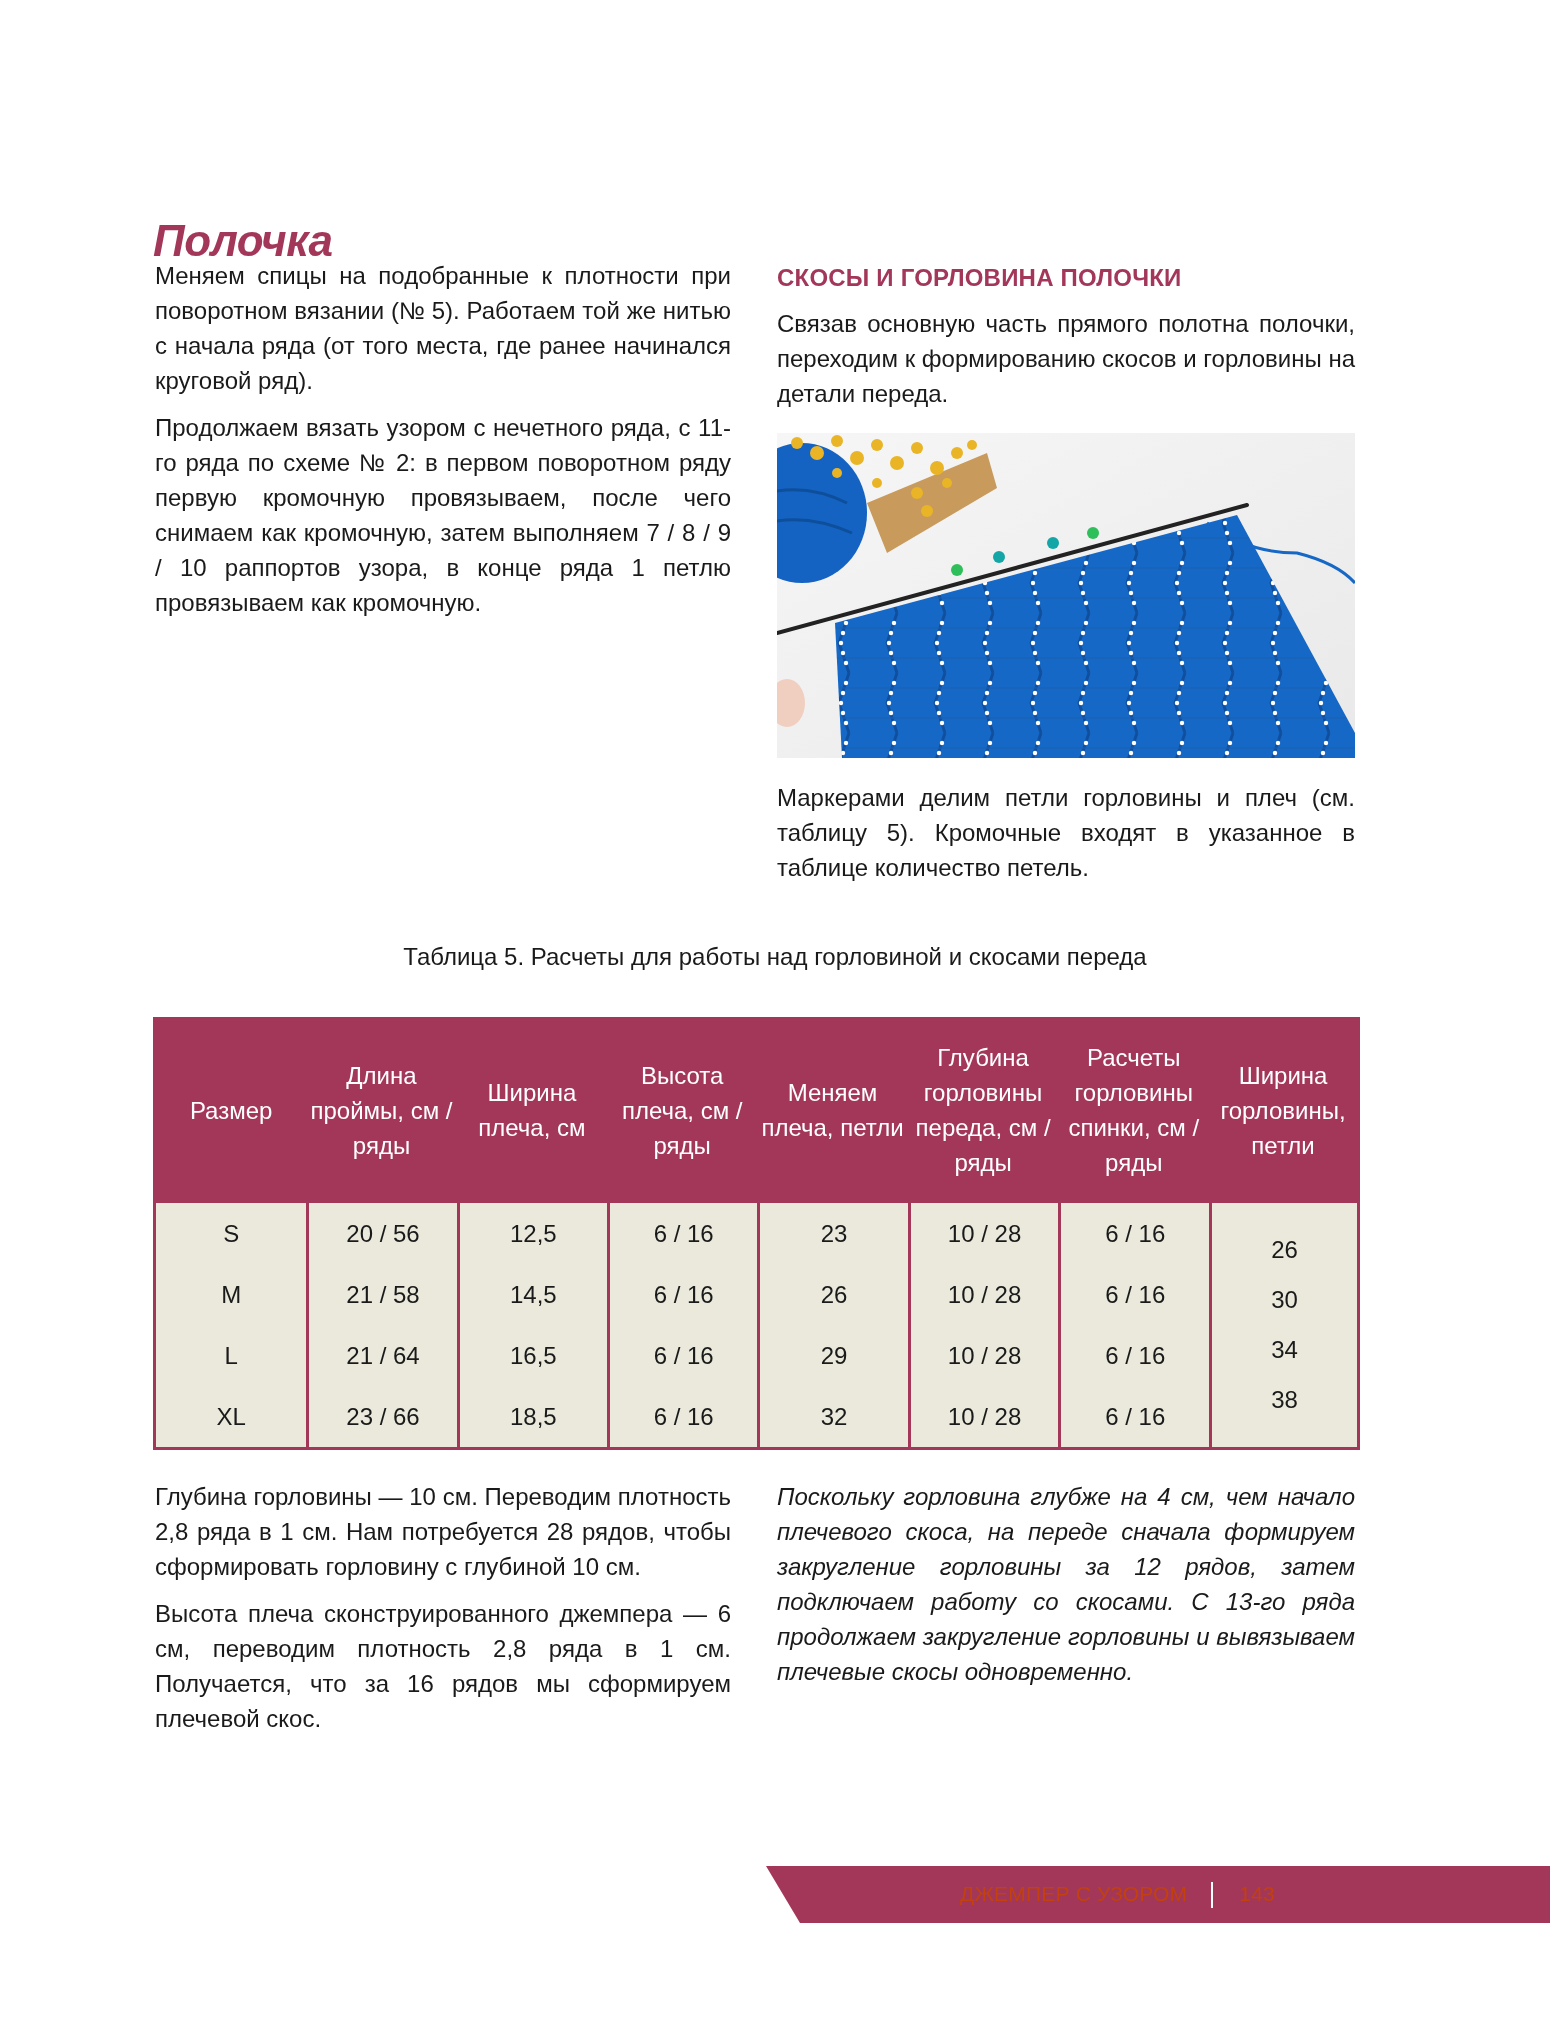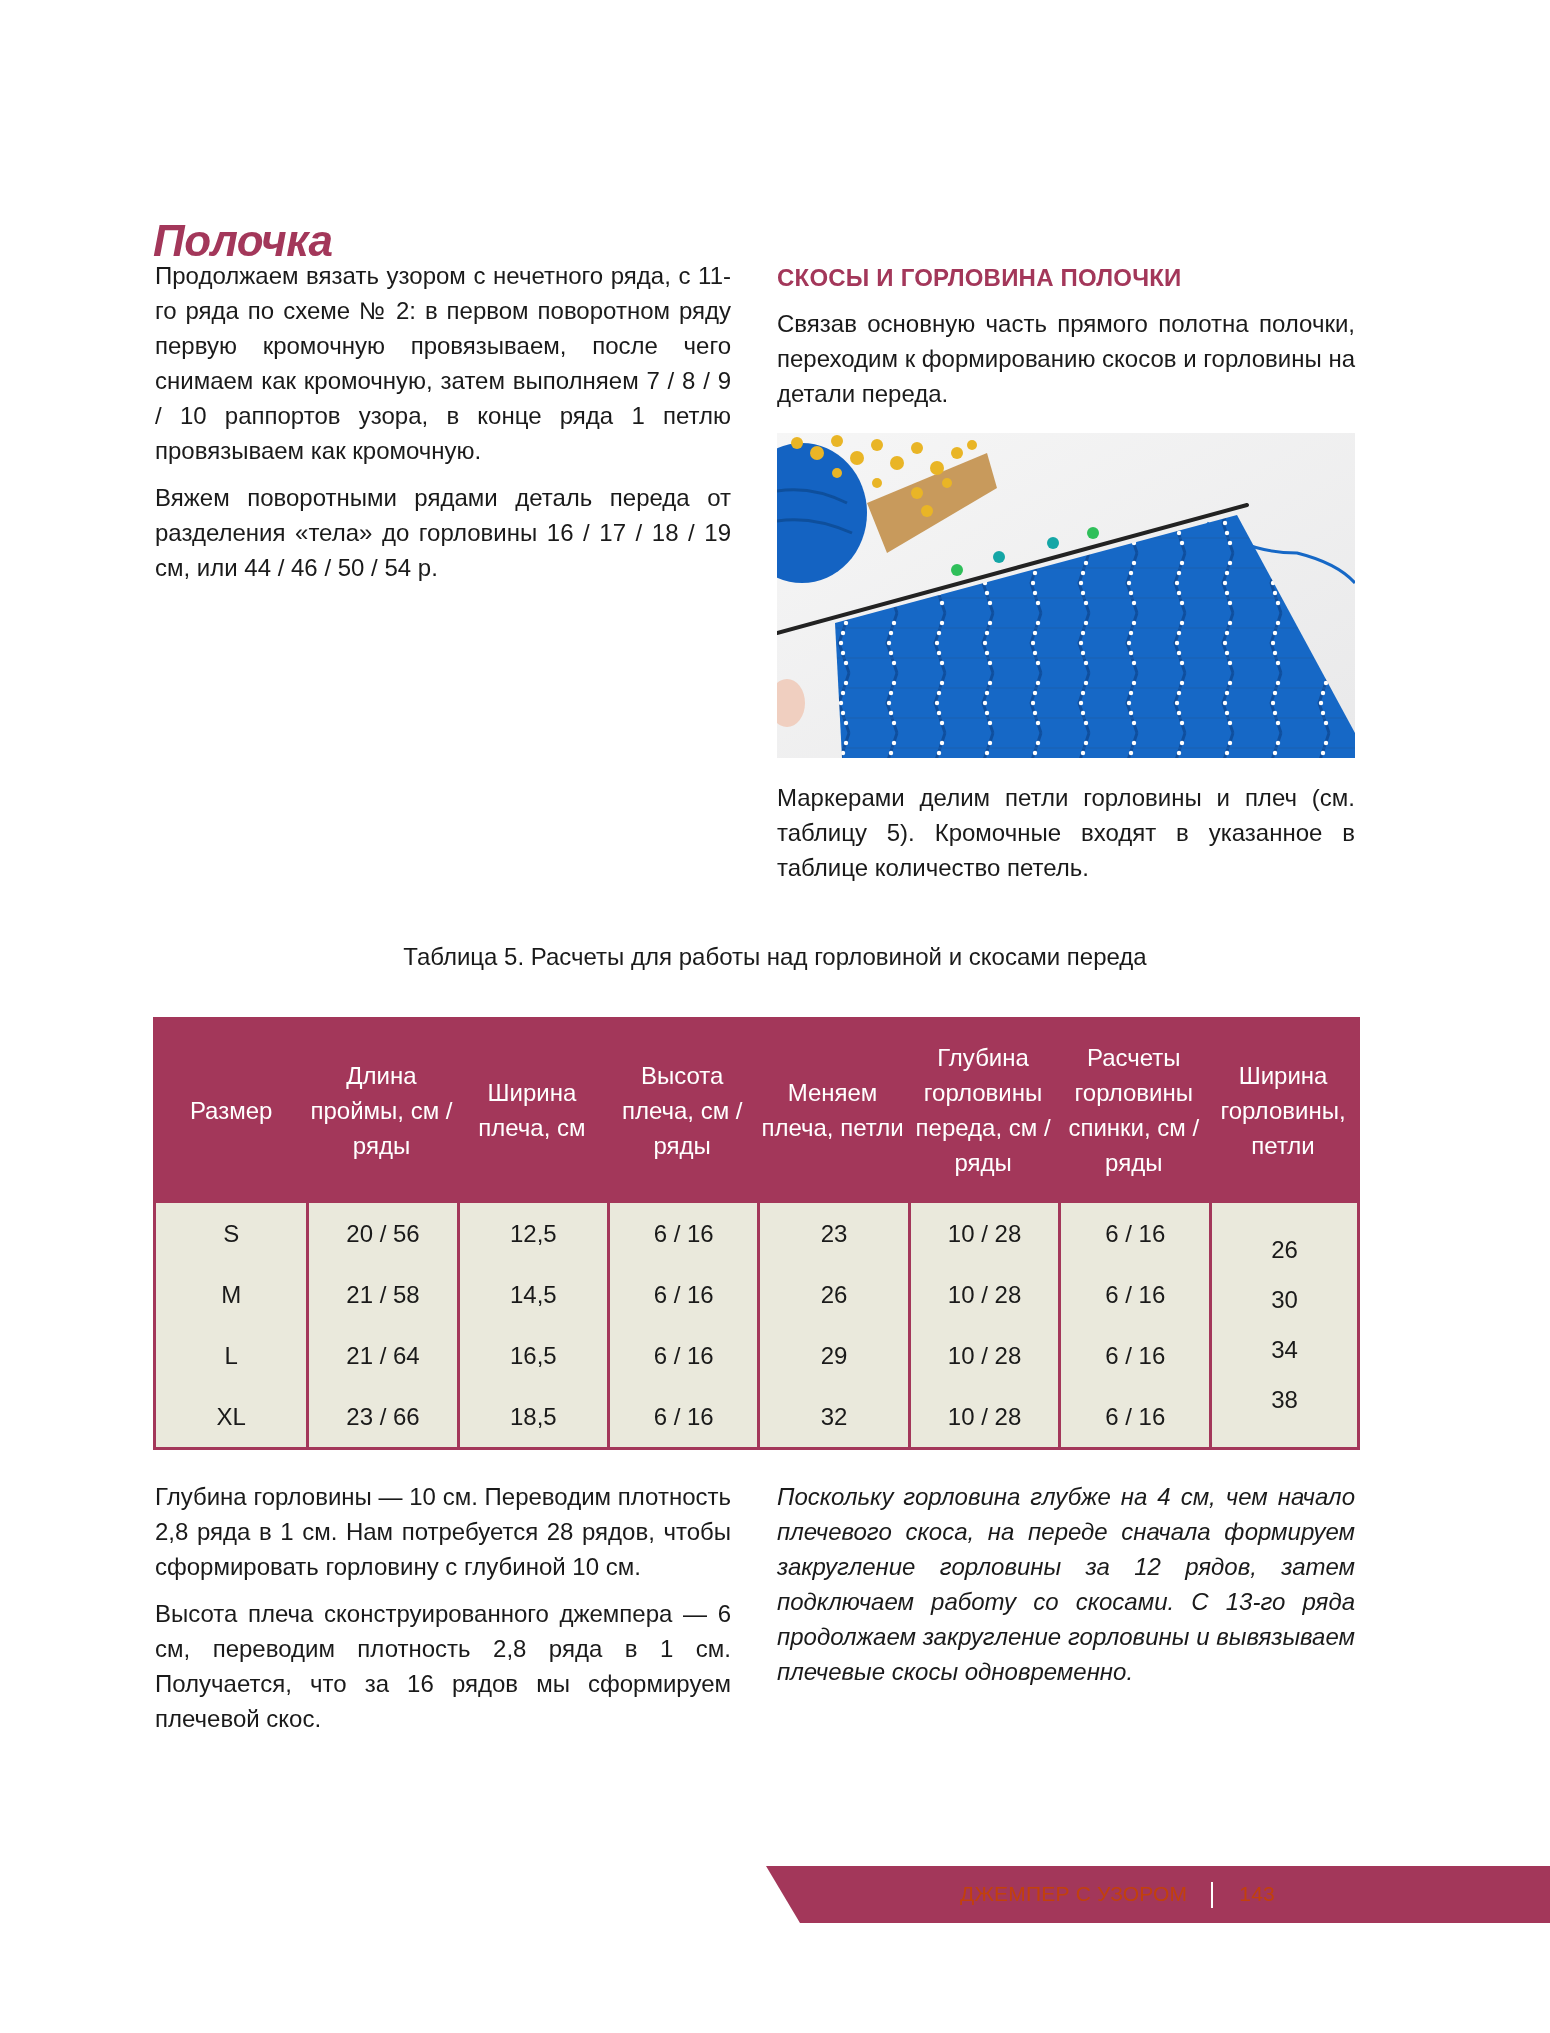--- a/index.html
+++ b/index.html
@@ -57,22 +57,22 @@
     white-space: nowrap;
   }
   .footer-sep { display: inline-block; width: 2px; height: 26px; background: #fff; vertical-align: middle; margin: 0 26px 0 24px; }
 </style>
 </head>
 <body>
 
 <h1 class="abs h1">Полочка</h1>
 
 <div class="abs col col-left" style="top:258px;">
+  <p>Меняем спицы на подобранные к плотности при поворотном вязании (№ 5). Работаем той же нитью с начала ряда (от того места, где ранее начинался круговой ряд).</p>
   <p>Продолжаем вязать узором с нечетного ряда, с 11-го ряда по схеме № 2: в первом поворотном ряду первую кромочную провязываем, после чего снимаем как кромочную, затем выполняем 7 / 8 / 9 / 10 раппортов узора, в конце ряда 1 петлю провязываем как кромочную.</p>
-  <p>Вяжем поворотными рядами деталь переда от разделения «тела» до горловины 16 / 17 / 18 / 19 см, или 44 / 46 / 50 / 54 р.</p>
 </div>
 
 <div class="abs col col-right" style="top:262px;">
   <div class="h2">СКОСЫ И ГОРЛОВИНА ПОЛОЧКИ</div>
   <p>Связав основную часть прямого полотна полочки, переходим к формированию скосов и горловины на детали переда.</p>
 </div>
 
 <div class="abs photo">
   <svg width="578" height="325" viewBox="0 0 578 325">
     <defs>

